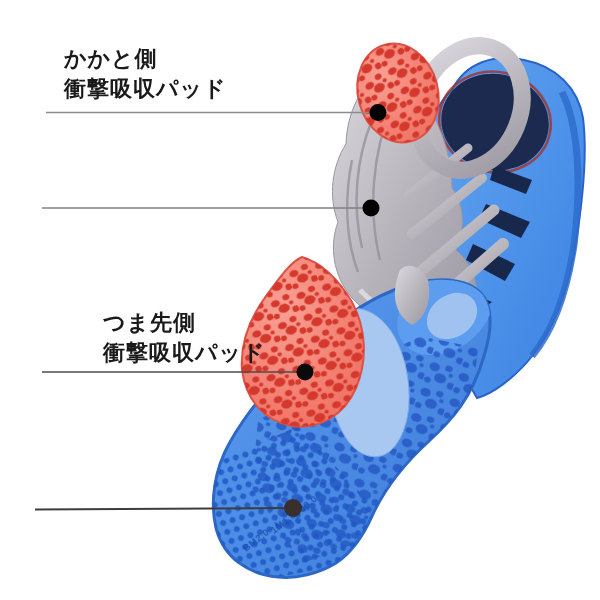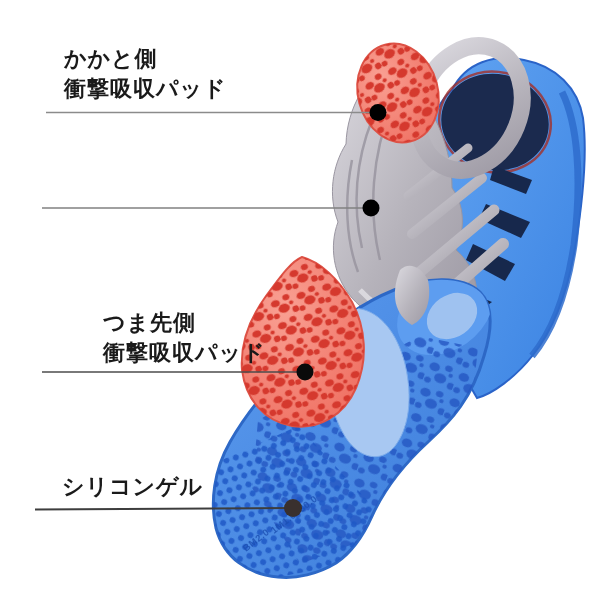--- a/index.html
+++ b/index.html
@@ -165,17 +165,14 @@
     <span class="label-line">かかと側</span>
     <span class="label-line">衝撃吸収パッド</span>
   </div>
 
 
   <div class="label" id="label-toe">
     <span class="label-line">つま先側</span>
     <span class="label-line">衝撃吸収パッド</span>
   </div>
 
-  <div class="label" id="label-gel">
-    <span class="label-line">シリコンゲル</span>
-  </div>
 
 </div>
 
 </body></html>

